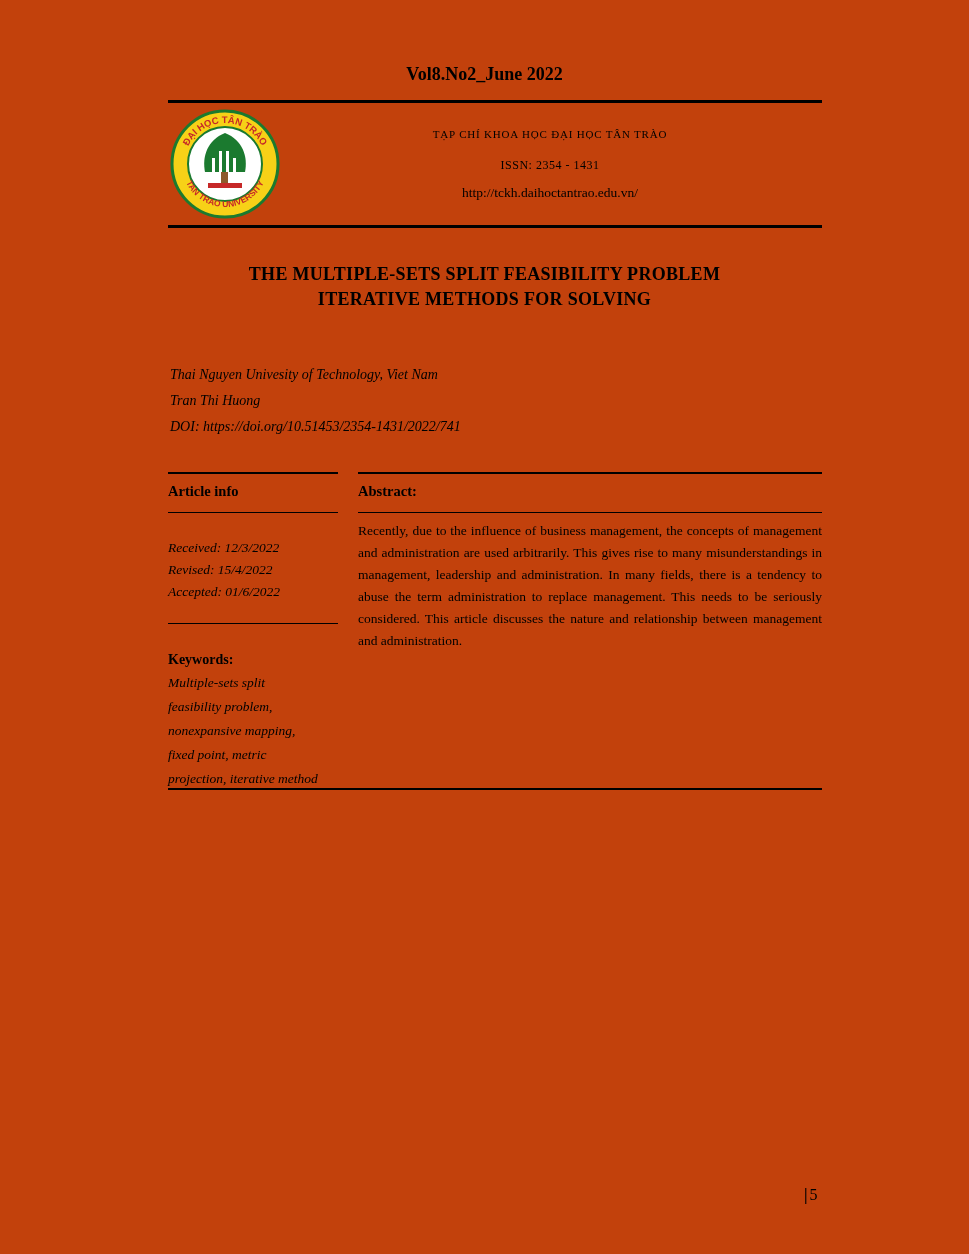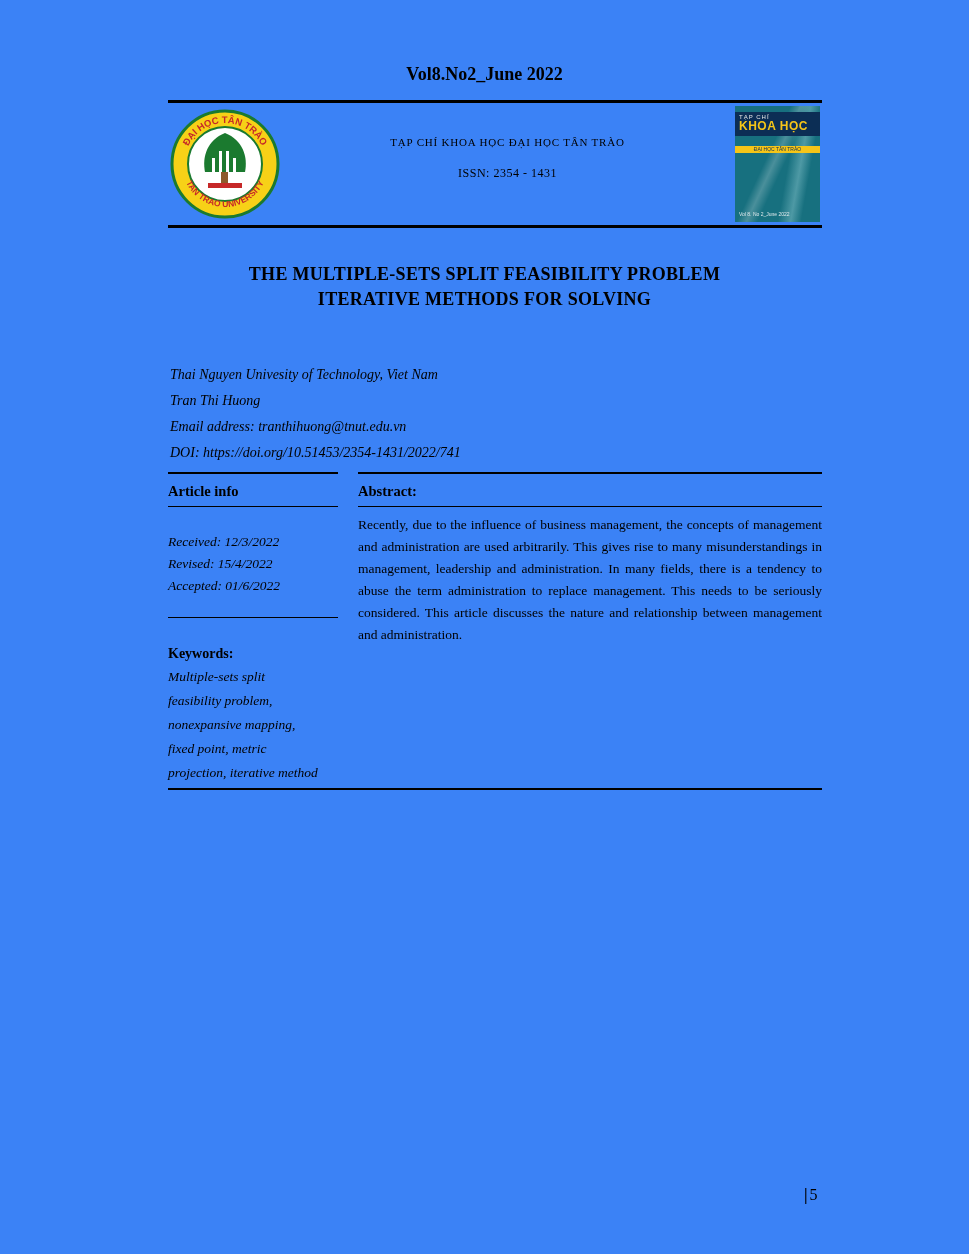--- a/index.html
+++ b/index.html
@@ -2,21 +2,21 @@
 <html><head>
 <meta charset="utf-8">
 <style>
   * { margin: 0; padding: 0; box-sizing: border-box; }
   html, body { background: #fff; }
   .page {
     position: relative;
     width: 969px;
     height: 1254px;
     margin: 0 auto;
-    background: #3b82f6;
+    background: #c2410c;
     font-family: "Liberation Serif", serif;
     color: #000;
     overflow: hidden;
   }
 
   
   .vol-header {
     position: absolute;
     top: 64px; left: 0; right: 0;
     text-align: center;
@@ -100,21 +100,21 @@
     width: 654px;
     display: flex;
     align-items: flex-start;
   }
   .left-col { width: 170px; margin-right: 20px; border-top: 2px solid #000; }
   .right-col { flex: 1; border-top: 2px solid #000; }
 
   .col-heading {
     font-weight: bold;
     font-size: 14.5px;
-    padding: 9px 0 6px 0;
+    padding: 9px 0 12px 0;
     border-bottom: 1px solid #000;
   }
   .received-block {
     margin-top: 24px;
     padding-bottom: 20px;
     border-bottom: 1px solid #000;
     font-style: italic;
     font-size: 13.5px;
     line-height: 22px;
   }
@@ -180,42 +180,34 @@
         <rect x="42" y="49" width="3" height="14" fill="#fff"></rect>
         <rect x="63" y="49" width="3" height="14" fill="#fff"></rect>
         <rect x="51" y="63" width="7" height="11" fill="#8d5a2b"></rect>
         <rect x="38" y="74" width="34" height="5" fill="#c62828"></rect>
       </svg>
     </div>
 
     <div class="masthead-center">
       <div class="journal-name">TẠP CHÍ KHOA HỌC ĐẠI HỌC TÂN TRÀO</div>
       <div class="journal-issn">ISSN: 2354 - 1431</div>
-    </div>
-
-    <div class="cover">
-      <div class="cover-band">
-        <div class="cover-small">TẠP CHÍ</div>
-        <div class="cover-main">KHOA HỌC</div>
-      </div>
-      <div class="cover-strip">ĐẠI HỌC TÂN TRÀO</div>
-      <div class="cover-foot">Vol 8. No 2_June 2022</div>
-    </div>
+      <div class="journal-url">http://tckh.daihoctantrao.edu.vn/</div>
+    </div>
+
 
   </div>
 
   <div class="article-title">
     <div>THE MULTIPLE-SETS SPLIT FEASIBILITY PROBLEM</div>
     <div>ITERATIVE METHODS FOR SOLVING</div>
   </div>
 
   <div class="author-block">
     <div>Thai Nguyen Univesity of Technology, Viet Nam</div>
     <div>Tran Thi Huong</div>
-    <div>Email address: tranthihuong@tnut.edu.vn</div>
     <div>DOI: https://doi.org/10.51453/2354-1431/2022/741</div>
   </div>
 
   <div class="info-grid">
 
     <div class="left-col">
       <div class="col-heading">Article info</div>
       <div class="received-block">
         <div>Received: 12/3/2022</div>
         <div>Revised: 15/4/2022</div>

